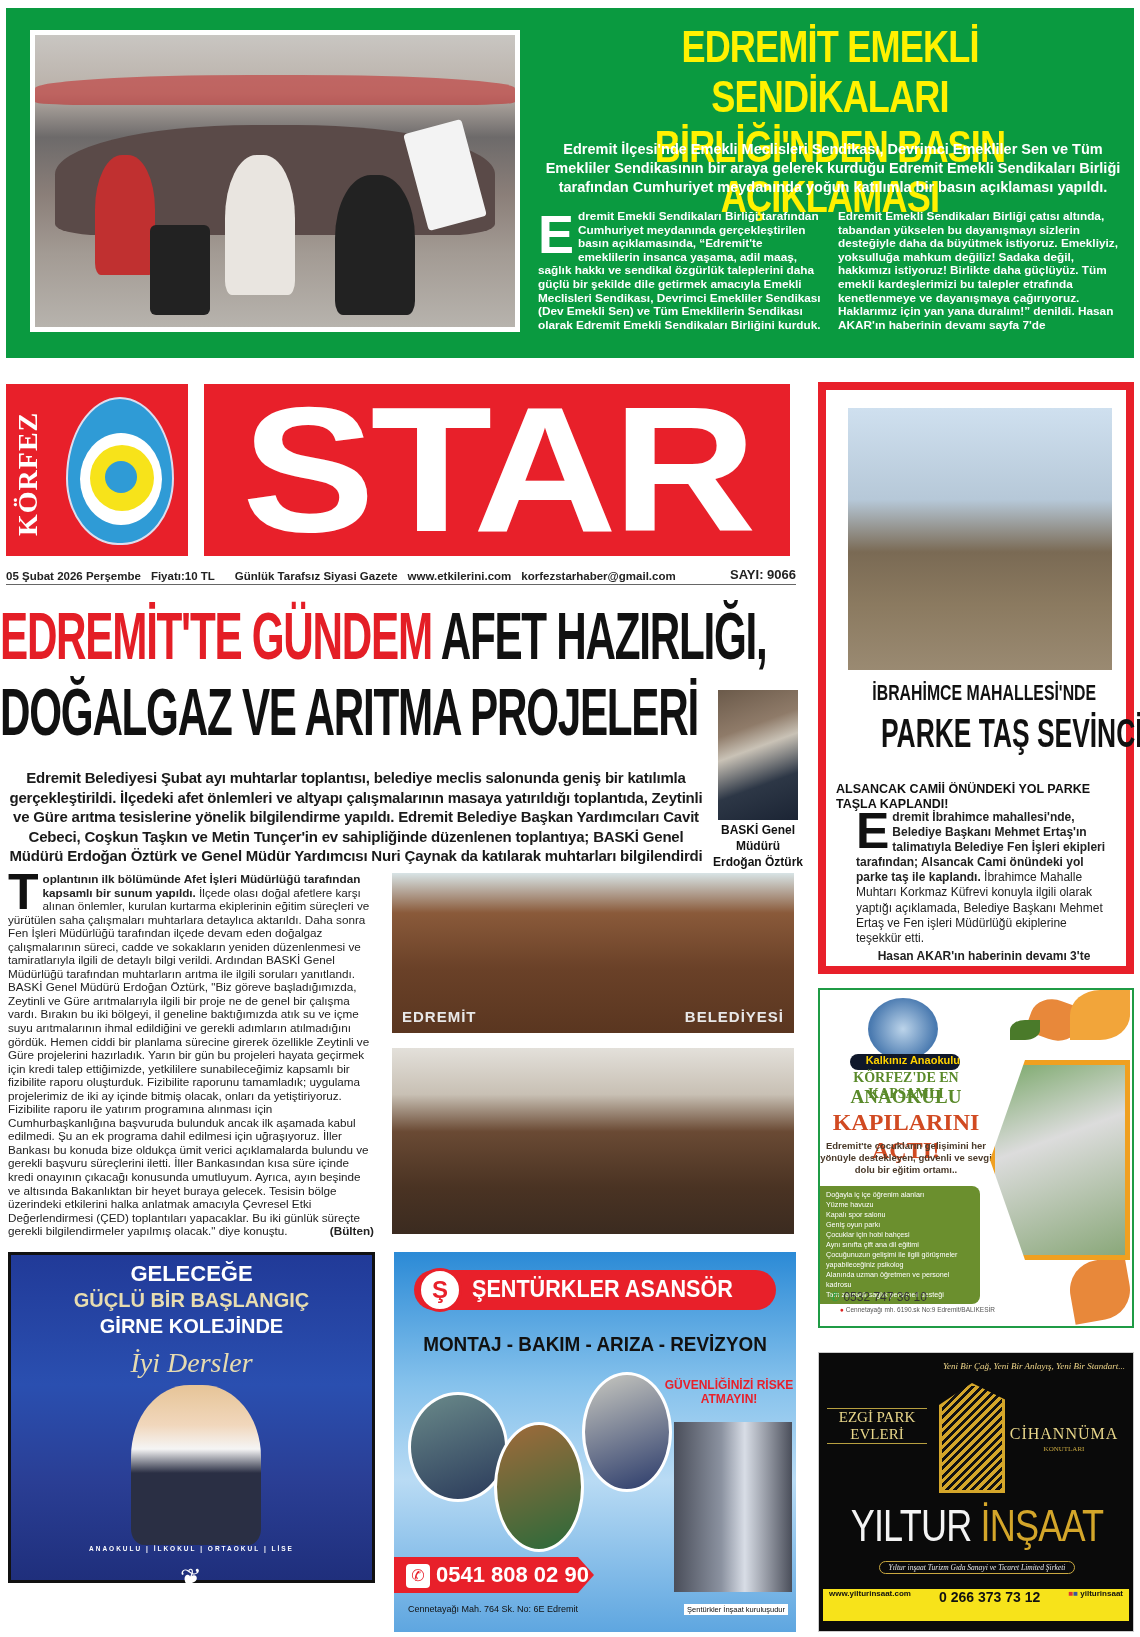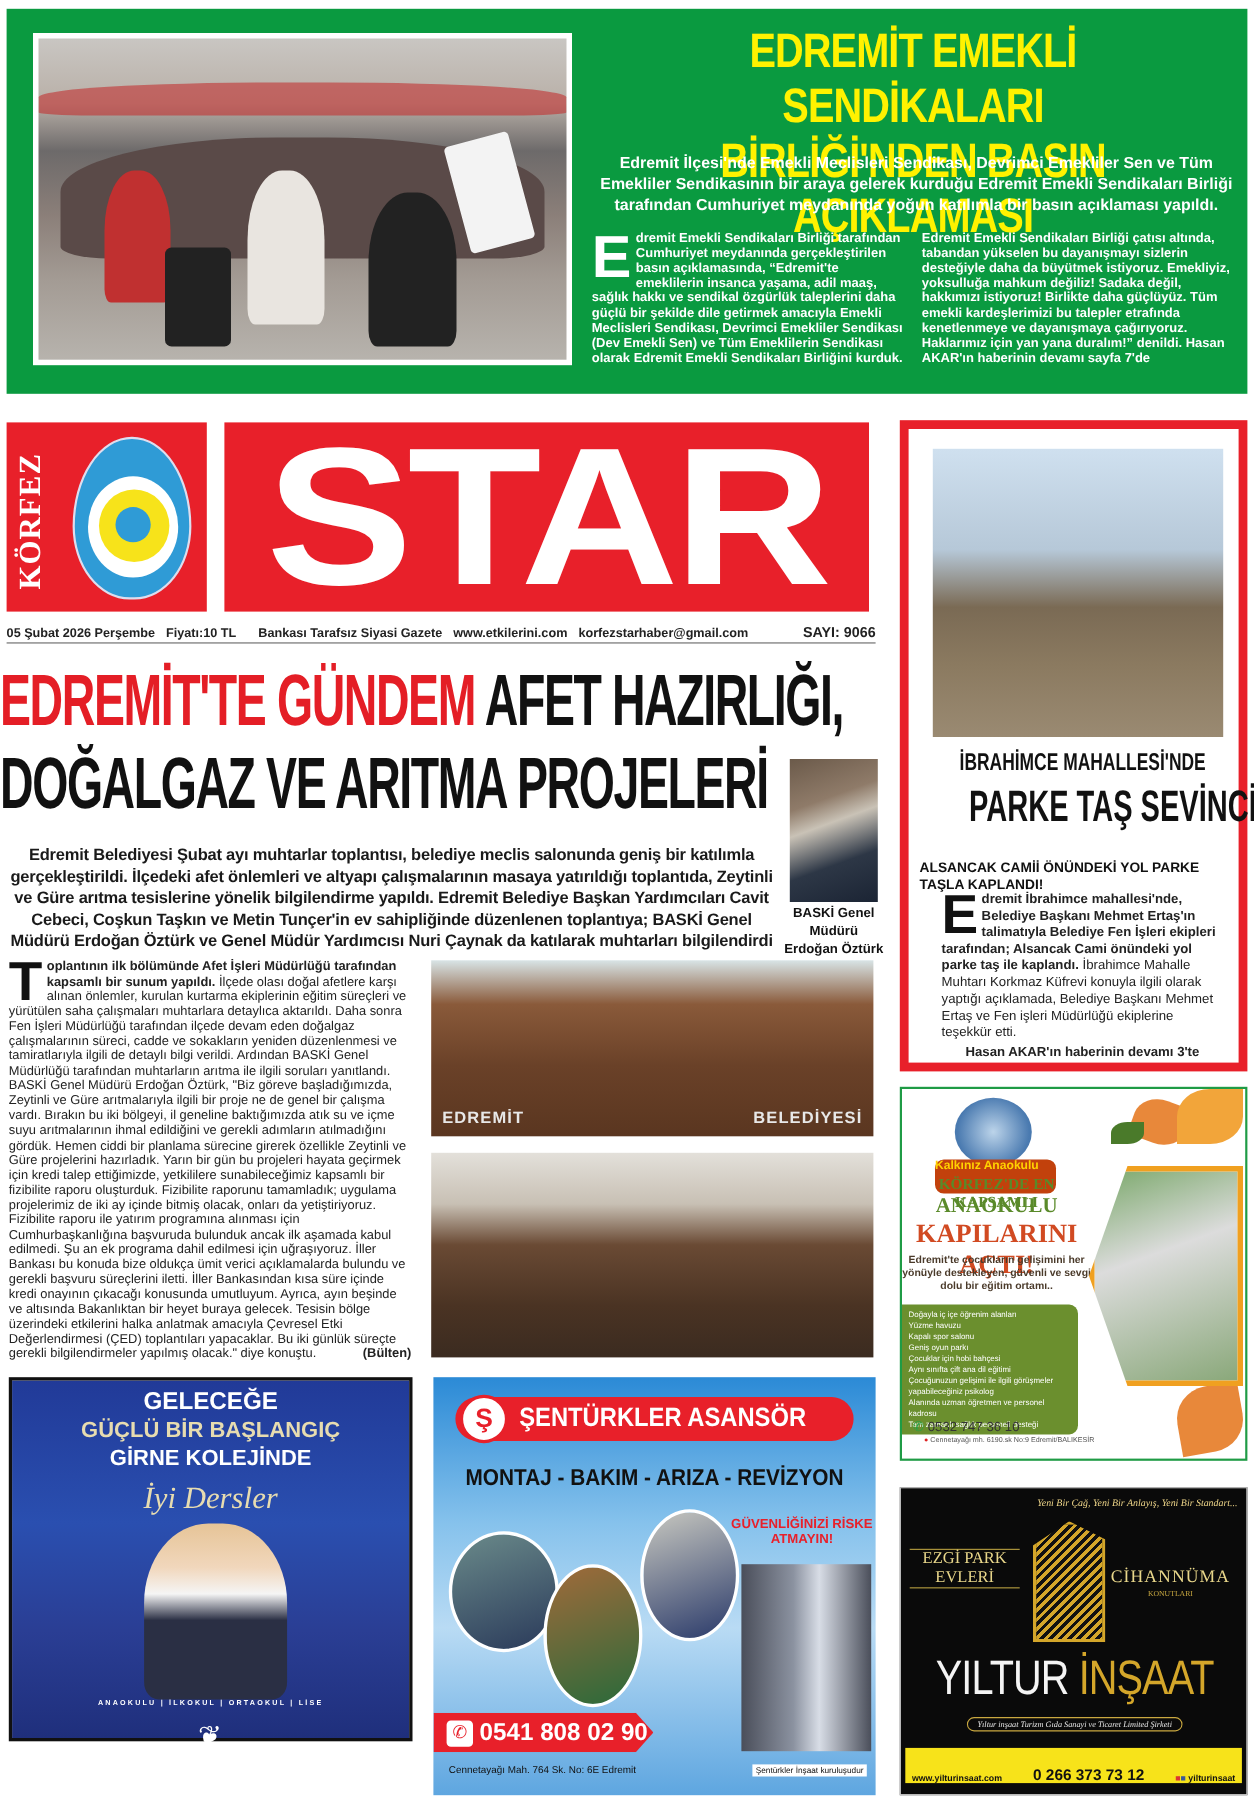--- a/index.html
+++ b/index.html
@@ -60,21 +60,21 @@
   .right-foot { display:block; text-align: center; font-weight: 700; margin-top: 3px; }
 
   
   .ad-anaokulu { left: 818px; top: 988px; width: 316px; height: 340px; background: #fff; border: 2px solid #1f9b45; }
   .ad-yiltur { left: 818px; top: 1352px; width: 316px; height: 280px; background: #0a0a0a; border: 1px solid #ccc; }
   .ad-girne { left: 8px; top: 1252px; width: 367px; height: 331px; background: linear-gradient(180deg,#213a98 0%,#2a4fb0 40%,#2a3e94 70%,#1f2f7c 100%); border: 3px solid #111; }
   .ad-asansor { left: 394px; top: 1252px; width: 402px; height: 380px; background: linear-gradient(180deg,#2b8ad6 0%,#86c2ec 35%,#b9dbf4 60%,#5ea6e0 100%); }
 
   
   .ana-logo { position:absolute; left: 48px; top: 8px; width: 70px; height: 62px; border-radius: 50%; background: radial-gradient(circle,#bcd4ea 0%,#4a7ab0 70%); }
-  .ana-logo-txt { position:absolute; left: 30px; top: 64px; width: 110px; height: 31px; background:#c2410c; color:#ffd200; font-size: 11px; font-weight:700; text-align:left; border-radius: 8px; }
+  .ana-logo-txt { position:absolute; left: 30px; top: 64px; width: 110px; height: 16px; background:#0f172a; color:#ffd200; font-size: 11px; font-weight:700; text-align:right; border-radius: 8px; }
   .ana-h1 { position:absolute; left: 0; top: 80px; width: 172px; text-align:center; color:#5a8a2a; font-family:"Liberation Serif", serif; font-weight:700; font-size: 14px; line-height: 16px; }
   .ana-h2 { position:absolute; left: 0; top: 96px; width: 172px; text-align:center; color:#5a8a2a; font-family:"Liberation Serif", serif; font-weight:700; font-size: 19px; line-height: 22px; }
   .ana-h3 { position:absolute; left: 0; top: 118px; width: 172px; text-align:center; color:#d14a22; font-family:"Liberation Serif", serif; font-weight:700; font-size: 24px; line-height: 28px; }
   .ana-desc { position:absolute; left: 0; top: 150px; width: 172px; text-align:center; color:#4a3a2a; font-size: 9.5px; line-height: 12px; font-weight:700; }
   .ana-list { position:absolute; left: 0; top: 196px; width: 160px; background:#6b8f2e; color:#fff; font-size: 7.2px; line-height: 10px; padding: 4px 6px; border-radius: 0 8px 8px 0; }
   .ana-list li { list-style:none; }
   .ana-phone { position:absolute; left: 10px; top: 300px; color:#333; font-size: 12px; font-weight:400; }
   .ana-addr { position:absolute; left: 20px; top: 316px; color:#555; font-size: 6.5px; line-height: 8px; }
   .ana-hex { position:absolute; left: 170px; top: 70px; width: 140px; height: 200px; background: linear-gradient(160deg,#7aa86a 0%,#dcdcdc 40%,#8aa87a 100%); border: 5px solid #f0a020; clip-path: polygon(25% 0,100% 0,100% 100%,25% 100%,0 50%); }
   .ana-leaf { position:absolute; border-radius: 50% 0 50% 0; }
@@ -82,21 +82,21 @@
   
   .yt-slogan { position:absolute; right: 8px; top: 8px; color:#f0d78a; font-family:"Liberation Serif", serif; font-style: italic; font-size: 9px; }
   .yt-ezgi { position:absolute; left: 8px; top: 55px; width: 100px; text-align:center; color:#e8d68a; font-family:"Liberation Serif", serif; font-size: 15px; border-top: 1px solid #b8a040; border-bottom:1px solid #b8a040; }
   .yt-cihan { position:absolute; left: 190px; top: 72px; width: 110px; text-align:center; color:#e8d68a; font-family:"Liberation Serif", serif; font-size: 16px; letter-spacing: 1px; }
   .yt-cihan-sub { position:absolute; left: 190px; top: 92px; width: 110px; text-align:center; color:#c9a840; font-family:"Liberation Serif", serif; font-size: 7px; }
   .yt-building { position:absolute; left: 120px; top: 30px; width: 66px; height: 110px; background: repeating-linear-gradient(135deg,#d4a62a 0 3px,#111 3px 6px); border: 3px solid #d4a62a; clip-path: polygon(0 20%,50% 0,100% 15%,100% 100%,0 100%); }
   .yt-name { position:absolute; left: 0; top: 148px; width: 316px; text-align:center; font-size: 44px; line-height: 50px; letter-spacing: -1px; transform: scaleX(0.82); }
   .yt-name .w { color:#f4f4f4; }
   .yt-name .g { color:#d4a62a; }
   .yt-company { position:absolute; left: 60px; top: 208px; width: 196px; text-align:center; color:#e8e8e8; font-family:"Liberation Serif", serif; font-style: italic; font-size: 7.5px; border: 1px solid #c9a840; border-radius: 8px; padding: 1px 2px; }
-  .yt-bar { position:absolute; left: 4px; top: 236px; width: 306px; height: 32px; background:#f7e31a; display:flex; align-items:flex-end; justify-content: space-between; padding: 0 6px; }
+  .yt-bar { position:absolute; left: 4px; top: 236px; width: 306px; height: 32px; background:#f7e31a; display:flex; align-items:flex-start; justify-content: space-between; padding: 0 6px; }
   .yt-web { font-size: 8px; font-weight:700; color:#111; }
   .yt-tel { font-size: 14px; font-weight:700; color:#111; }
   .yt-soc { font-size: 8px; font-weight:700; color:#111; }
 
   
   .gk-l1 { position:absolute; left: 0; top: 6px; width: 361px; text-align:center; color:#fff; font-weight:700; font-size: 22px; line-height: 26px; }
   .gk-l2 { position:absolute; left: 0; top: 32px; width: 361px; text-align:center; color:#e7dcb0; font-weight:700; font-size: 20px; line-height: 26px; }
   .gk-l3 { position:absolute; left: 0; top: 58px; width: 361px; text-align:center; color:#fff; font-weight:700; font-size: 20px; line-height: 26px; }
   .gk-script { position:absolute; left: 0; top: 92px; width: 361px; text-align:center; color:#e7dcb0; font-family:"Liberation Serif", serif; font-style: italic; font-size: 28px; }
   .gk-girl { position:absolute; left: 120px; top: 130px; width: 130px; height: 160px; border-radius: 45% 45% 10% 10%; background: linear-gradient(180deg,#e6c497 0%,#f1d7bc 25%,#f5f5f5 40%,#2a2f44 55%,#2a2f44 100%); }
@@ -148,21 +148,21 @@
 <div class="abs korfez-vert">KÖRFEZ</div>
 <div class="abs evil-eye"></div>
 <div class="abs eye-white"></div>
 <div class="abs eye-yellow"></div>
 <div class="abs eye-pupil"></div>
 <div class="abs star-box"></div>
 <div class="abs star-text">STAR</div>
 <div class="abs mast-info">
   <span>05 Şubat 2026 Perşembe</span>
   <span>Fiyatı:10 TL</span>
-  <span style="margin-left:10px">Bankası Tarafsız Siyasi Gazete</span>
+  <span style="margin-left:10px">Günlük Tarafsız Siyasi Gazete</span>
   <span>www.etkilerini.com</span>
   <span>korfezstarhaber@gmail.com</span>
   <span class="sayi">SAYI: 9066</span>
 </div>
 <div class="abs mast-rule"></div>
 
 <div class="abs headline">
   <div>
     <span class="hl-red">EDREMİT'TE GÜNDEM</span>
     <span class="hl-black">AFET HAZIRLIĞI,</span>

